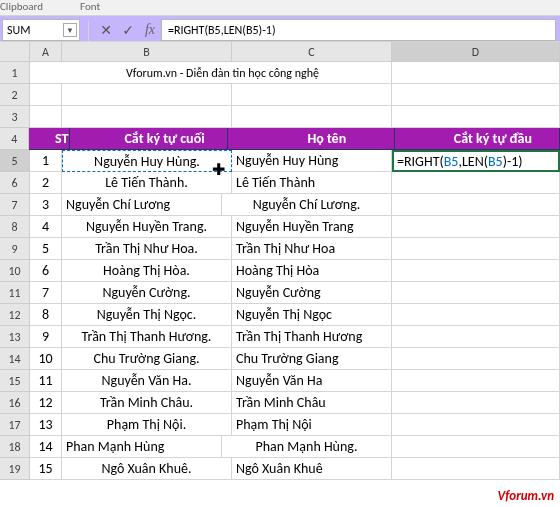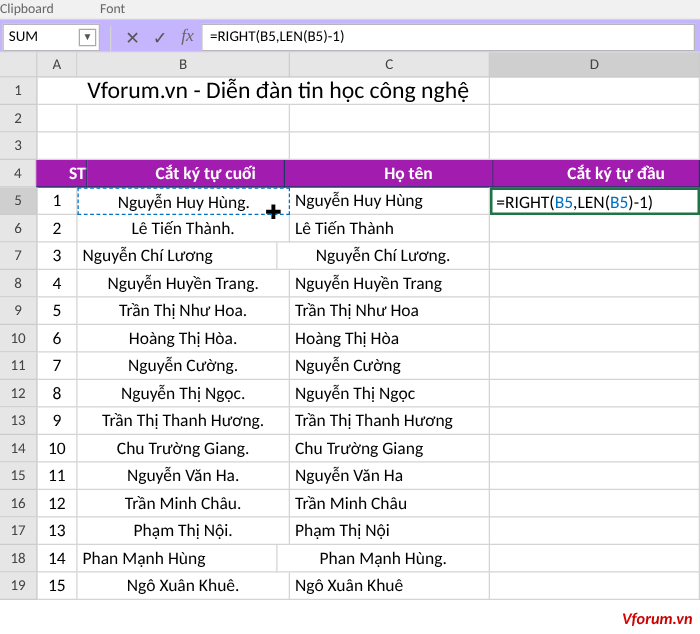--- a/index.html
+++ b/index.html
@@ -30,21 +30,21 @@
   
   .row { display: flex; height: 22px; }
   .rh { width: 30px; background: #e6e6e6; border-right: 1px solid #ccc; border-bottom: 1px solid #ccc; display: flex; align-items: center; justify-content: center; font-size: 12px; color: #444; }
   .rh.active { background: #cfcfcf; }
   .cell { border-right: 1px solid #d4d4d4; border-bottom: 1px solid #d4d4d4; display: flex; align-items: center; padding: 0 4px; font-size: 14px; overflow: hidden; white-space: nowrap; }
   .c-A { width: 32px; justify-content: center; }
   .c-B { width: 170px; justify-content: center; }
   .c-C { width: 160px; }
   .c-D { width: 168px; }
   
-  .merged-title { width: 362px; justify-content: center; font-size: 19px; padding-left: 28px; }
+  .merged-title { width: 362px; justify-content: center; font-size: 12px; padding-left: 28px; }
   .hdr-cell { background: #a21caf; color: #fff; font-weight: bold; border-right: 1px solid #1f3864; border-bottom: 1px solid #1f3864; justify-content: center; padding-left: 36px; }
   
   .editing { border: 2px solid #217346 !important; padding: 0 3px; position: relative; }
   .editing-b { border: 1px dashed #0070c0 !important; }
   .blue-ref { color: #0070c0; }
   
   .cursor-cross { position: absolute; left: 212px; top: 118px; font-size: 16px; color: #000; pointer-events: none; }
   
   .watermark { position: absolute; right: 6px; bottom: 4px; font-size: 13px; font-style: italic; font-weight: bold; color: #c00; }
   .watermark .v { color: #d00; }

